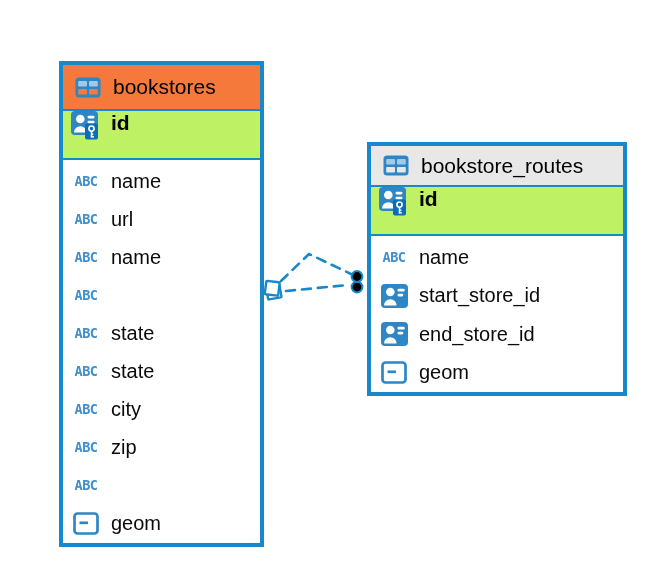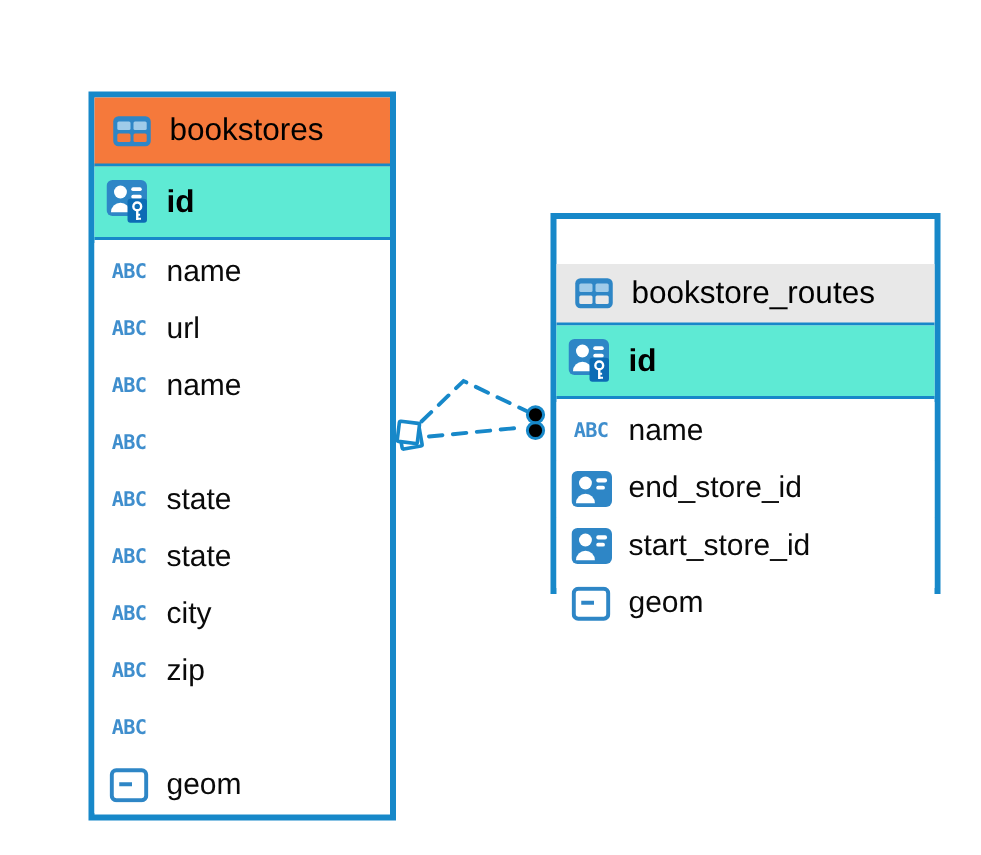--- a/index.html
+++ b/index.html
@@ -27,28 +27,28 @@
   }
   .card-bookstores{left:59px; top:61px; width:205px; height:486px;}
   .card-routes{left:367px; top:142px; width:260px; height:254px;}
 
   .t-header{
     display:flex; align-items:center; gap:9px; padding:0 9px;
     border-bottom:2px solid var(--accent);
     font-size:21px; color:#000;
   }
   .card-bookstores .t-header{background:var(--bookstores-header); height:44px;}
-  .card-routes .t-header{background:var(--routes-header); height:39px;margin-top:30px;}
+  .card-routes .t-header{background:var(--routes-header); height:39px;}
   .card-bookstores .tbl-icon{color:var(--bookstores-header);}
   .card-routes .tbl-icon{color:var(--routes-header);}
 
   .pk-row{
-    display:flex; align-items:center; gap:9px; padding:0 7px;
+    display:flex; align-items:flex-start; gap:9px; padding:0 7px;
     height:47px; border-bottom:2px solid var(--accent);
-    font-weight:bold; font-size:21px; color:#000; background:#5eead4;
+    font-weight:bold; font-size:21px; color:#000; background:#bef264;
   }
   .t-body{padding:2px 0 0 0;}
   .col-row{
     display:flex; align-items:center; gap:9px; padding:0 7px;
     height:38px; font-size:20px; color:#0a0a0a; background:#fff;
   }
   .card-routes .col-row{height:38.5px;}
 
   .icon{width:32px; display:flex; align-items:center; justify-content:center; flex:0 0 32px;}
   .icon svg{display:block;}
@@ -196,29 +196,29 @@
       <div class="col-row">
         <span class="icon abc">ABC</span>
         <span class="col-label">name</span>
       </div>
       <div class="col-row">
         <span class="icon">
           <svg width="27" height="24">
               <use href="#sym-ref"></use>
             </svg>
         </span>
-        <span class="col-label">end_store_id</span>
+        <span class="col-label">start_store_id</span>
       </div>
       <div class="col-row">
         <span class="icon">
           <svg width="27" height="24">
               <use href="#sym-ref"></use>
             </svg>
         </span>
-        <span class="col-label">start_store_id</span>
+        <span class="col-label">end_store_id</span>
       </div>
       <div class="col-row">
         <span class="icon">
           <svg width="26" height="23">
               <use href="#sym-geom"></use>
             </svg>
         </span>
         <span class="col-label">geom</span>
       </div>
     </div>

